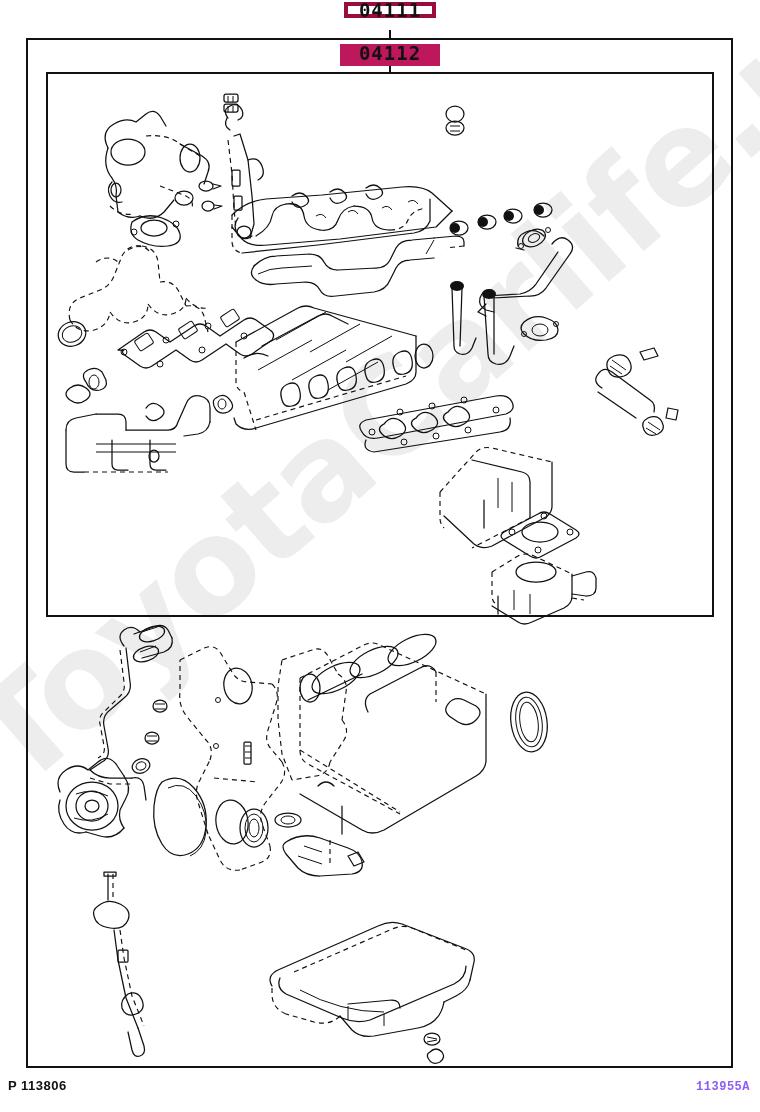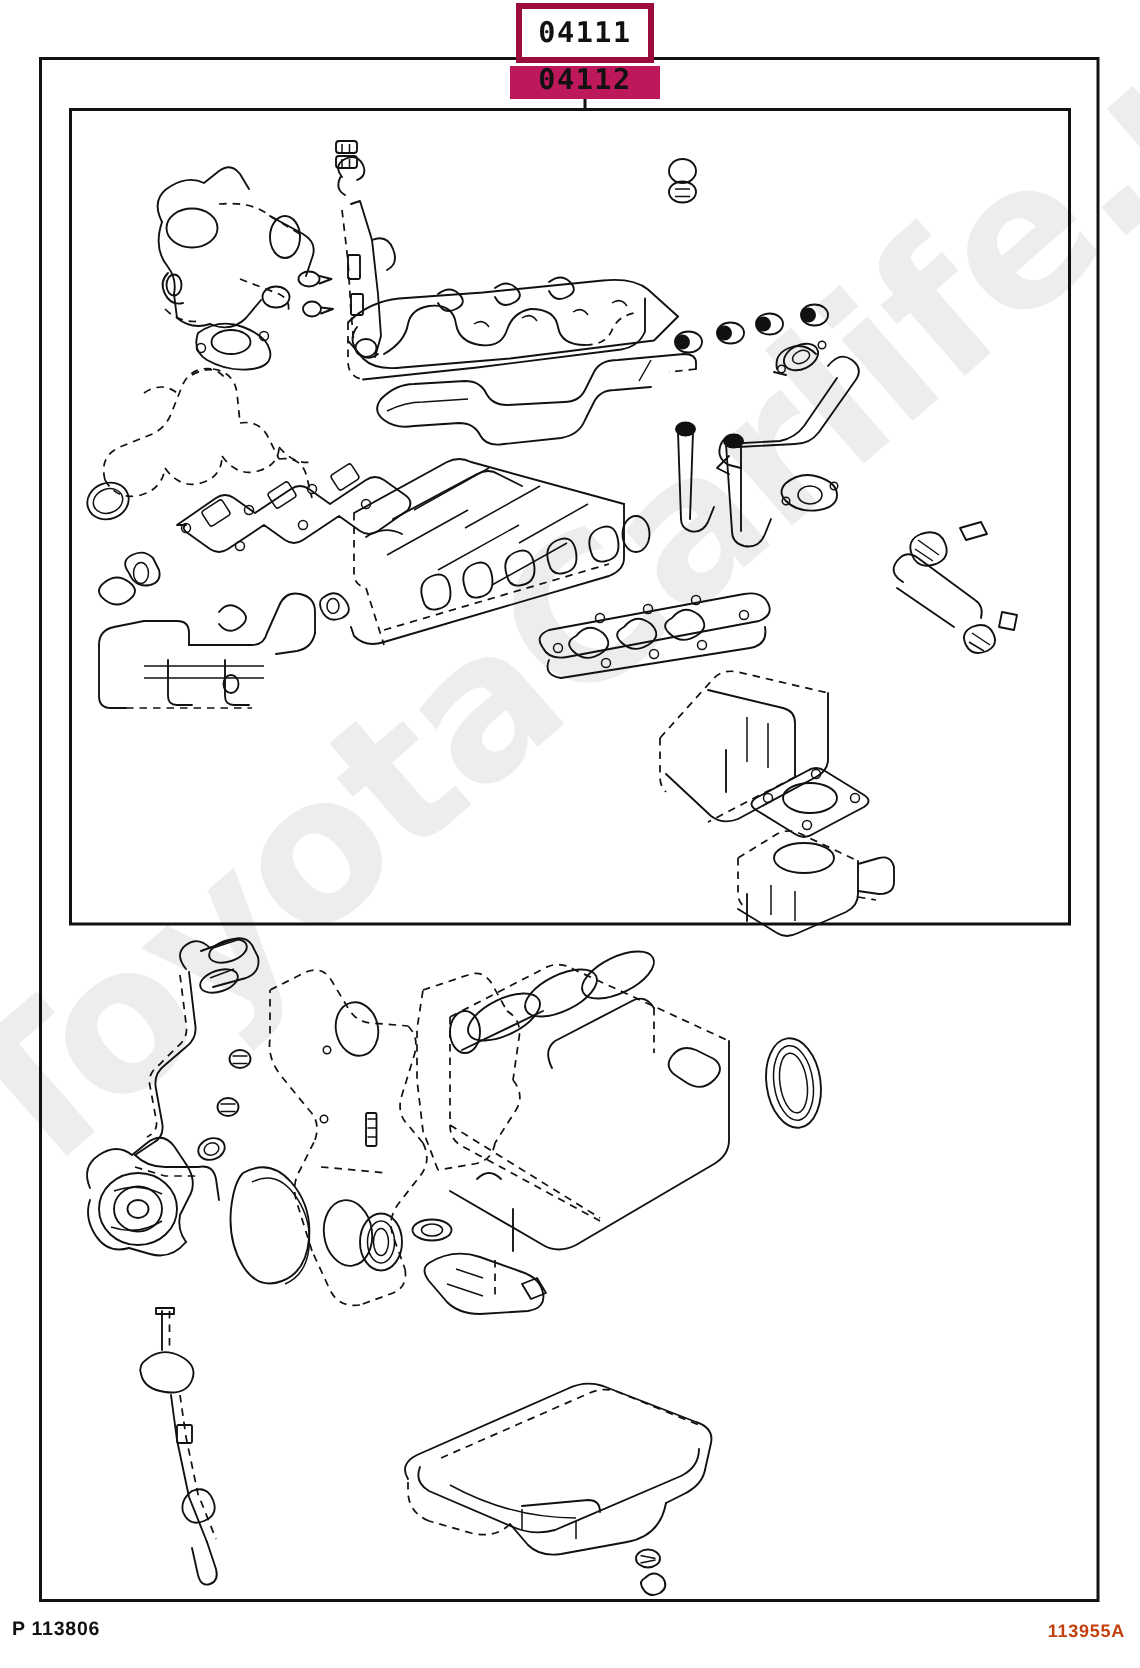--- a/index.html
+++ b/index.html
@@ -26,21 +26,21 @@
     font-weight:700;
     font-size:132px;
     letter-spacing:-2px;
     color:#ededed;
     user-select:none;
   }
 
   
   .callout-top{
     position:absolute;z-index:40;
-    left:344px;top:2px;width:92px;height:40px;
+    left:344px;top:2px;width:92px;height:16px;
     border:4px solid #9b0b3c;
     background:#ffffff;
     display:flex;align-items:center;justify-content:center;
     box-sizing:border-box;
   }
   .callout-top span{
     font-family:"DejaVu Sans Mono","Liberation Mono",monospace;
     font-size:19px;font-weight:700;color:#111111;letter-spacing:1px;
     line-height:1;
   }
@@ -79,22 +79,22 @@
   .footer-left{
     position:absolute;z-index:40;
     left:8px;top:1078px;
     font-family:Liberation Sans, sans-serif;
     font-size:13px;font-weight:700;color:#111111;letter-spacing:0.5px;
     white-space:nowrap;
   }
   .footer-right{
     position:absolute;z-index:40;
     right:10px;top:1080px;
-    font-family:Liberation Sans, sans-serif;
-    font-size:12px;font-weight:700;color:#c2410c;letter-spacing:0.5px;
+    font-family:Liberation Mono, monospace;
+    font-size:12px;font-weight:700;color:#8b5cf6;letter-spacing:0.5px;
     white-space:nowrap;
   }
 
   
   .drawing{position:absolute;left:0;top:0;width:760px;height:1112px;z-index:25;}
   .drawing svg{display:block;width:760px;height:1112px;}
   .ln{fill:none;stroke:#111111;stroke-width:1.25;stroke-linejoin:round;stroke-linecap:round;}
   .ln-d{fill:none;stroke:#111111;stroke-width:1.15;stroke-dasharray:5 4;stroke-linecap:butt;}
   .ln-t{fill:none;stroke:#111111;stroke-width:1;}
   .sld{fill:#111111;stroke:none;}

